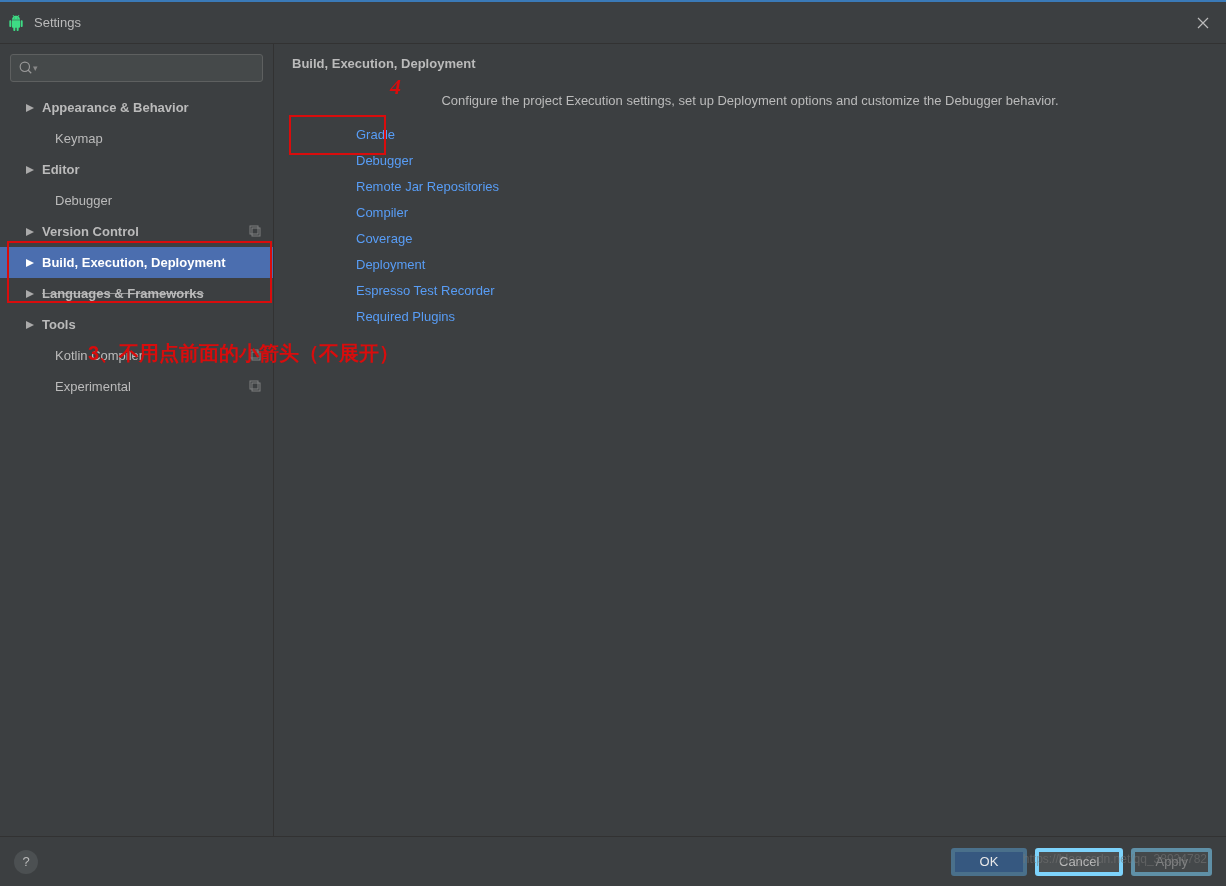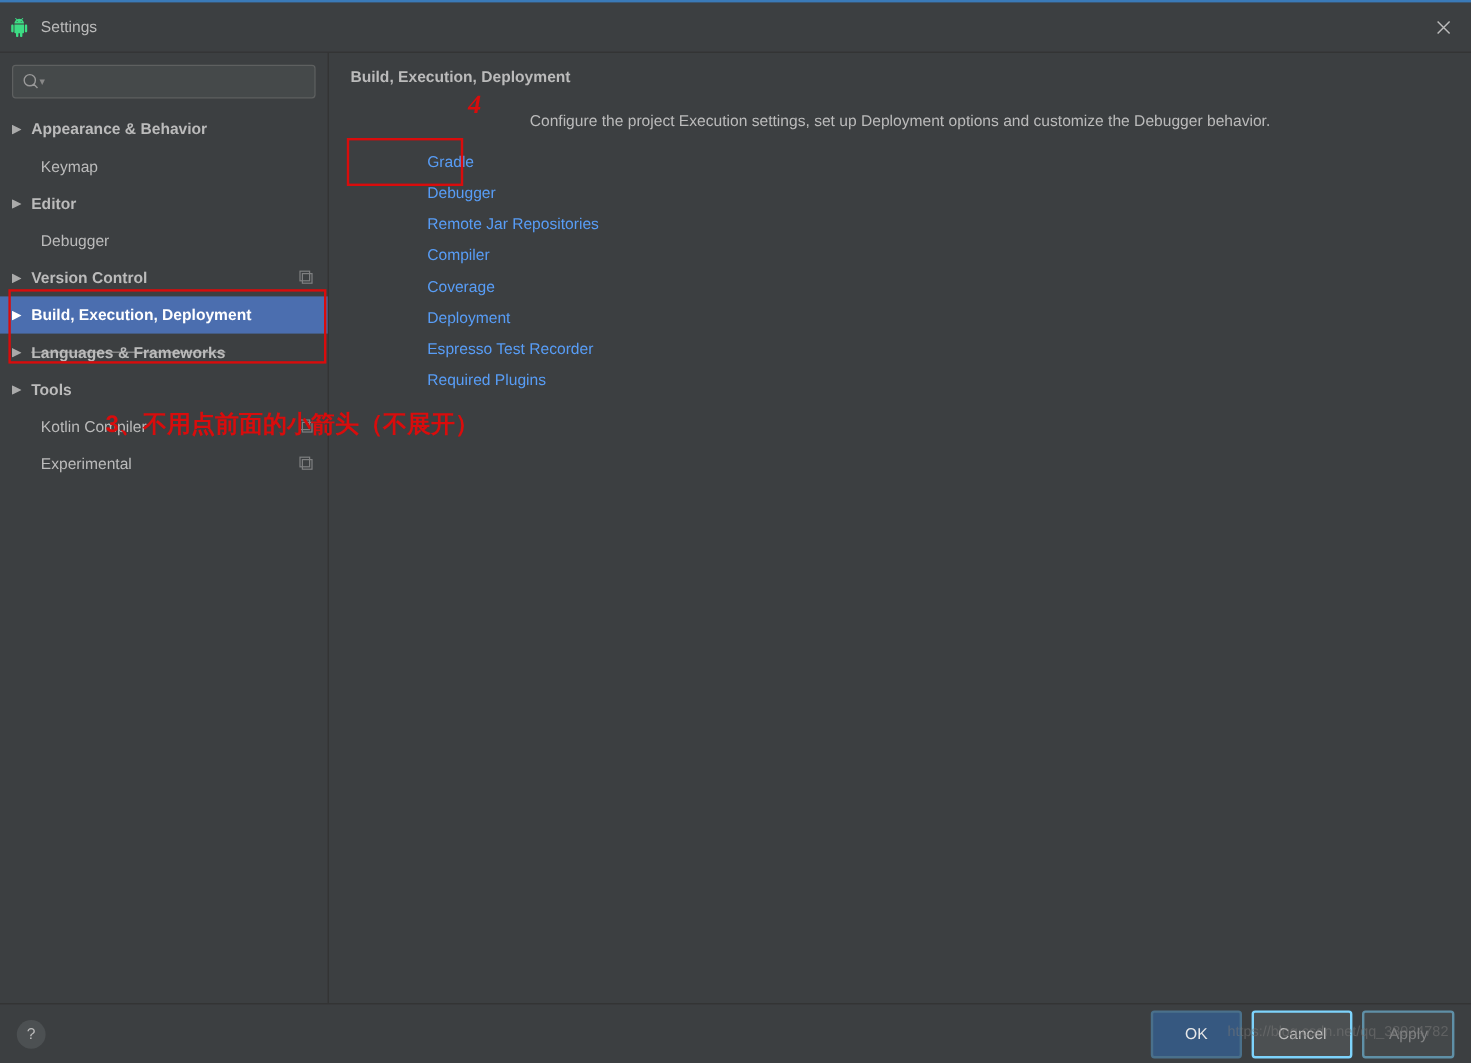--- a/index.html
+++ b/index.html
@@ -59,39 +59,39 @@
   color: #888;
 }
 .tree {
   flex: 1;
   padding-top: 2px;
 }
 .tree-item {
   height: 31px;
   display: flex;
   align-items: center;
-  padding-left: 8px;
+  padding-left: 24px;
   padding-right: 10px;
   cursor: pointer;
   position: relative;
 }
 .tree-item.child { padding-left: 34px; }
 .tree-item.selected {
   background: #4b6eaf;
   color: #ffffff;
 }
 .tree-item .arrow {
   width: 12px; height: 12px;
   margin-right: 6px;
   display: flex; align-items: center; justify-content: center;
 }
 .tree-item .arrow svg { fill: #aaaaaa; }
 .tree-item.selected .arrow svg { fill: #ffffff; }
 .tree-item .label { font-weight: bold; flex: 1; }
-.tree-item.child .label { font-weight: normal; }
+.tree-item.child .label { font-weight: normal; margin-left: 21px; }
 .tree-item.struck .label { text-decoration: line-through; text-decoration-color: rgba(187,187,187,0.7); }
 .copy-icon {
   width: 14px; height: 14px;
   opacity: 0.6;
 }
 .content {
   flex: 1;
   padding: 12px 18px;
   position: relative;
 }
@@ -133,25 +133,25 @@
   width: 24px; height: 24px;
   border-radius: 12px;
   background: #4c5052;
   color: #bbbbbb;
   display: flex; align-items: center; justify-content: center;
   font-size: 13px;
   cursor: pointer;
 }
 .footer-spacer { flex: 1; }
 .btn {
-  height: 40px;
+  height: 28px;
   padding: 0 20px;
   margin-left: 8px;
   border-radius: 3px;
-  border: 2px solid #7dd3fc;
+  border: 4px solid #7dd3fc;
   background: #4c5052;
   color: #bbbbbb;
   display: flex; align-items: center; justify-content: center;
   cursor: pointer;
   min-width: 76px;
 }
 .btn.primary {
   background: #365880;
   border-color: #4a708b;
   color: #e8e8e8;

